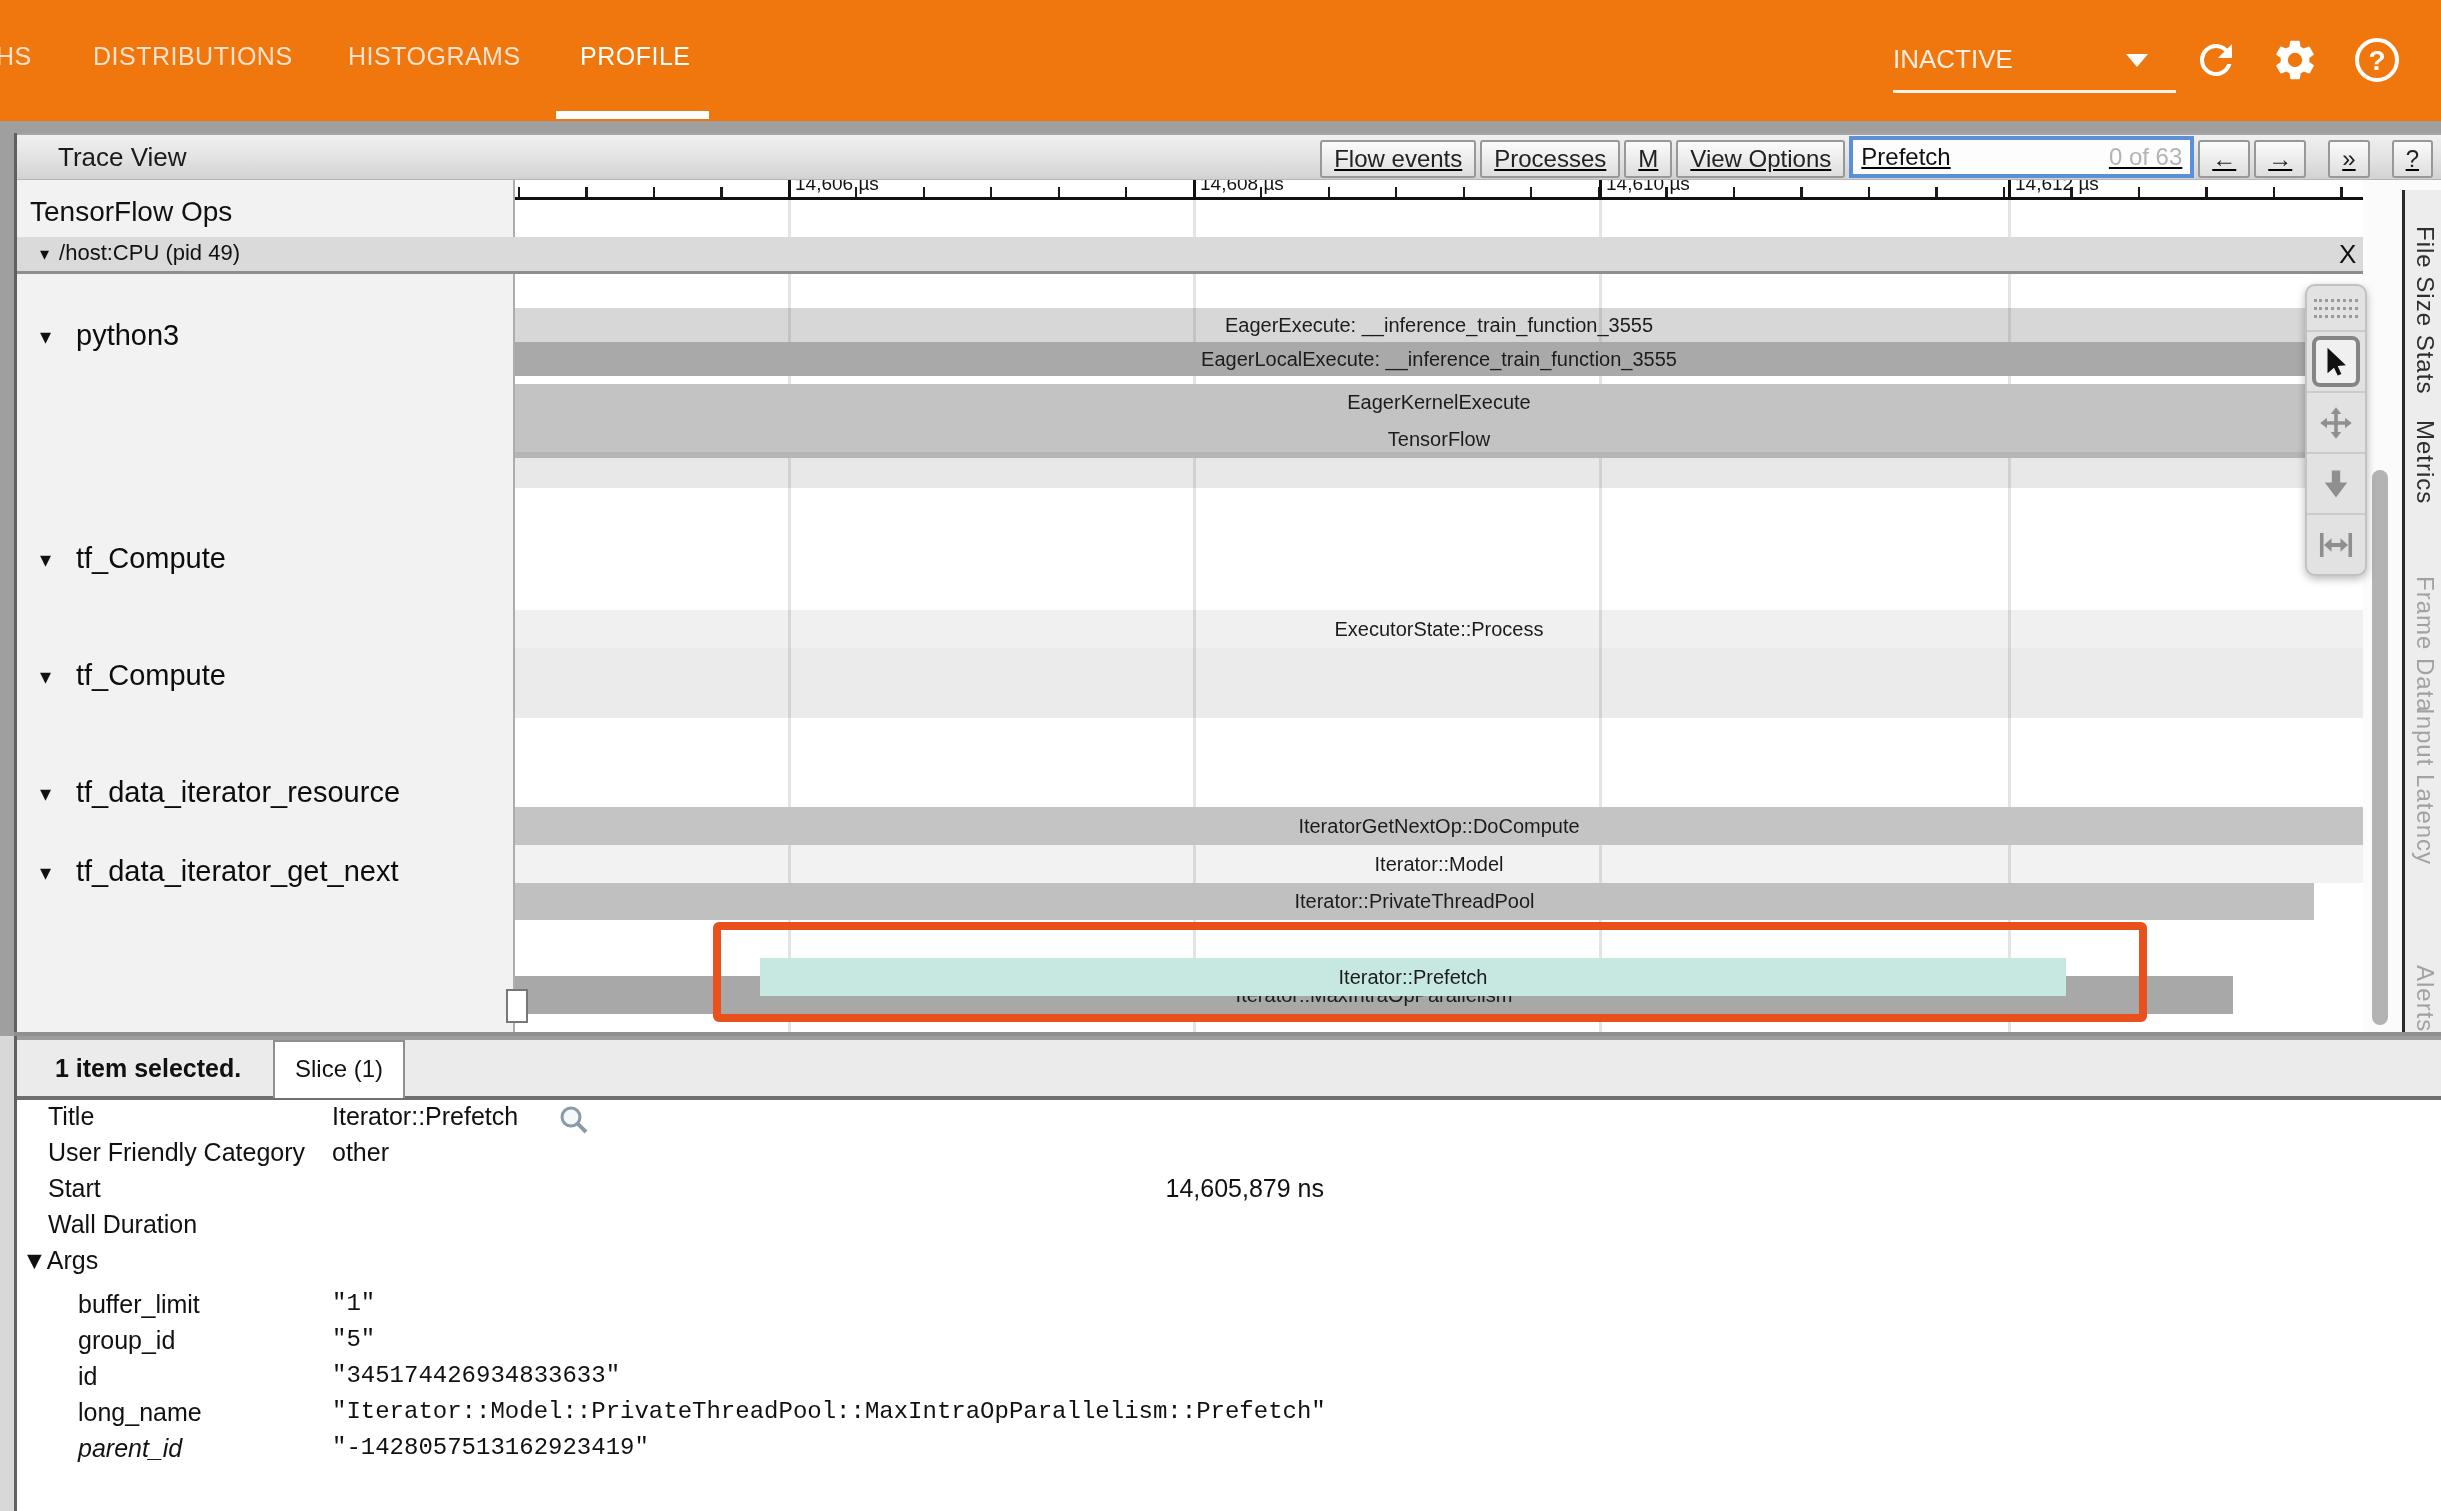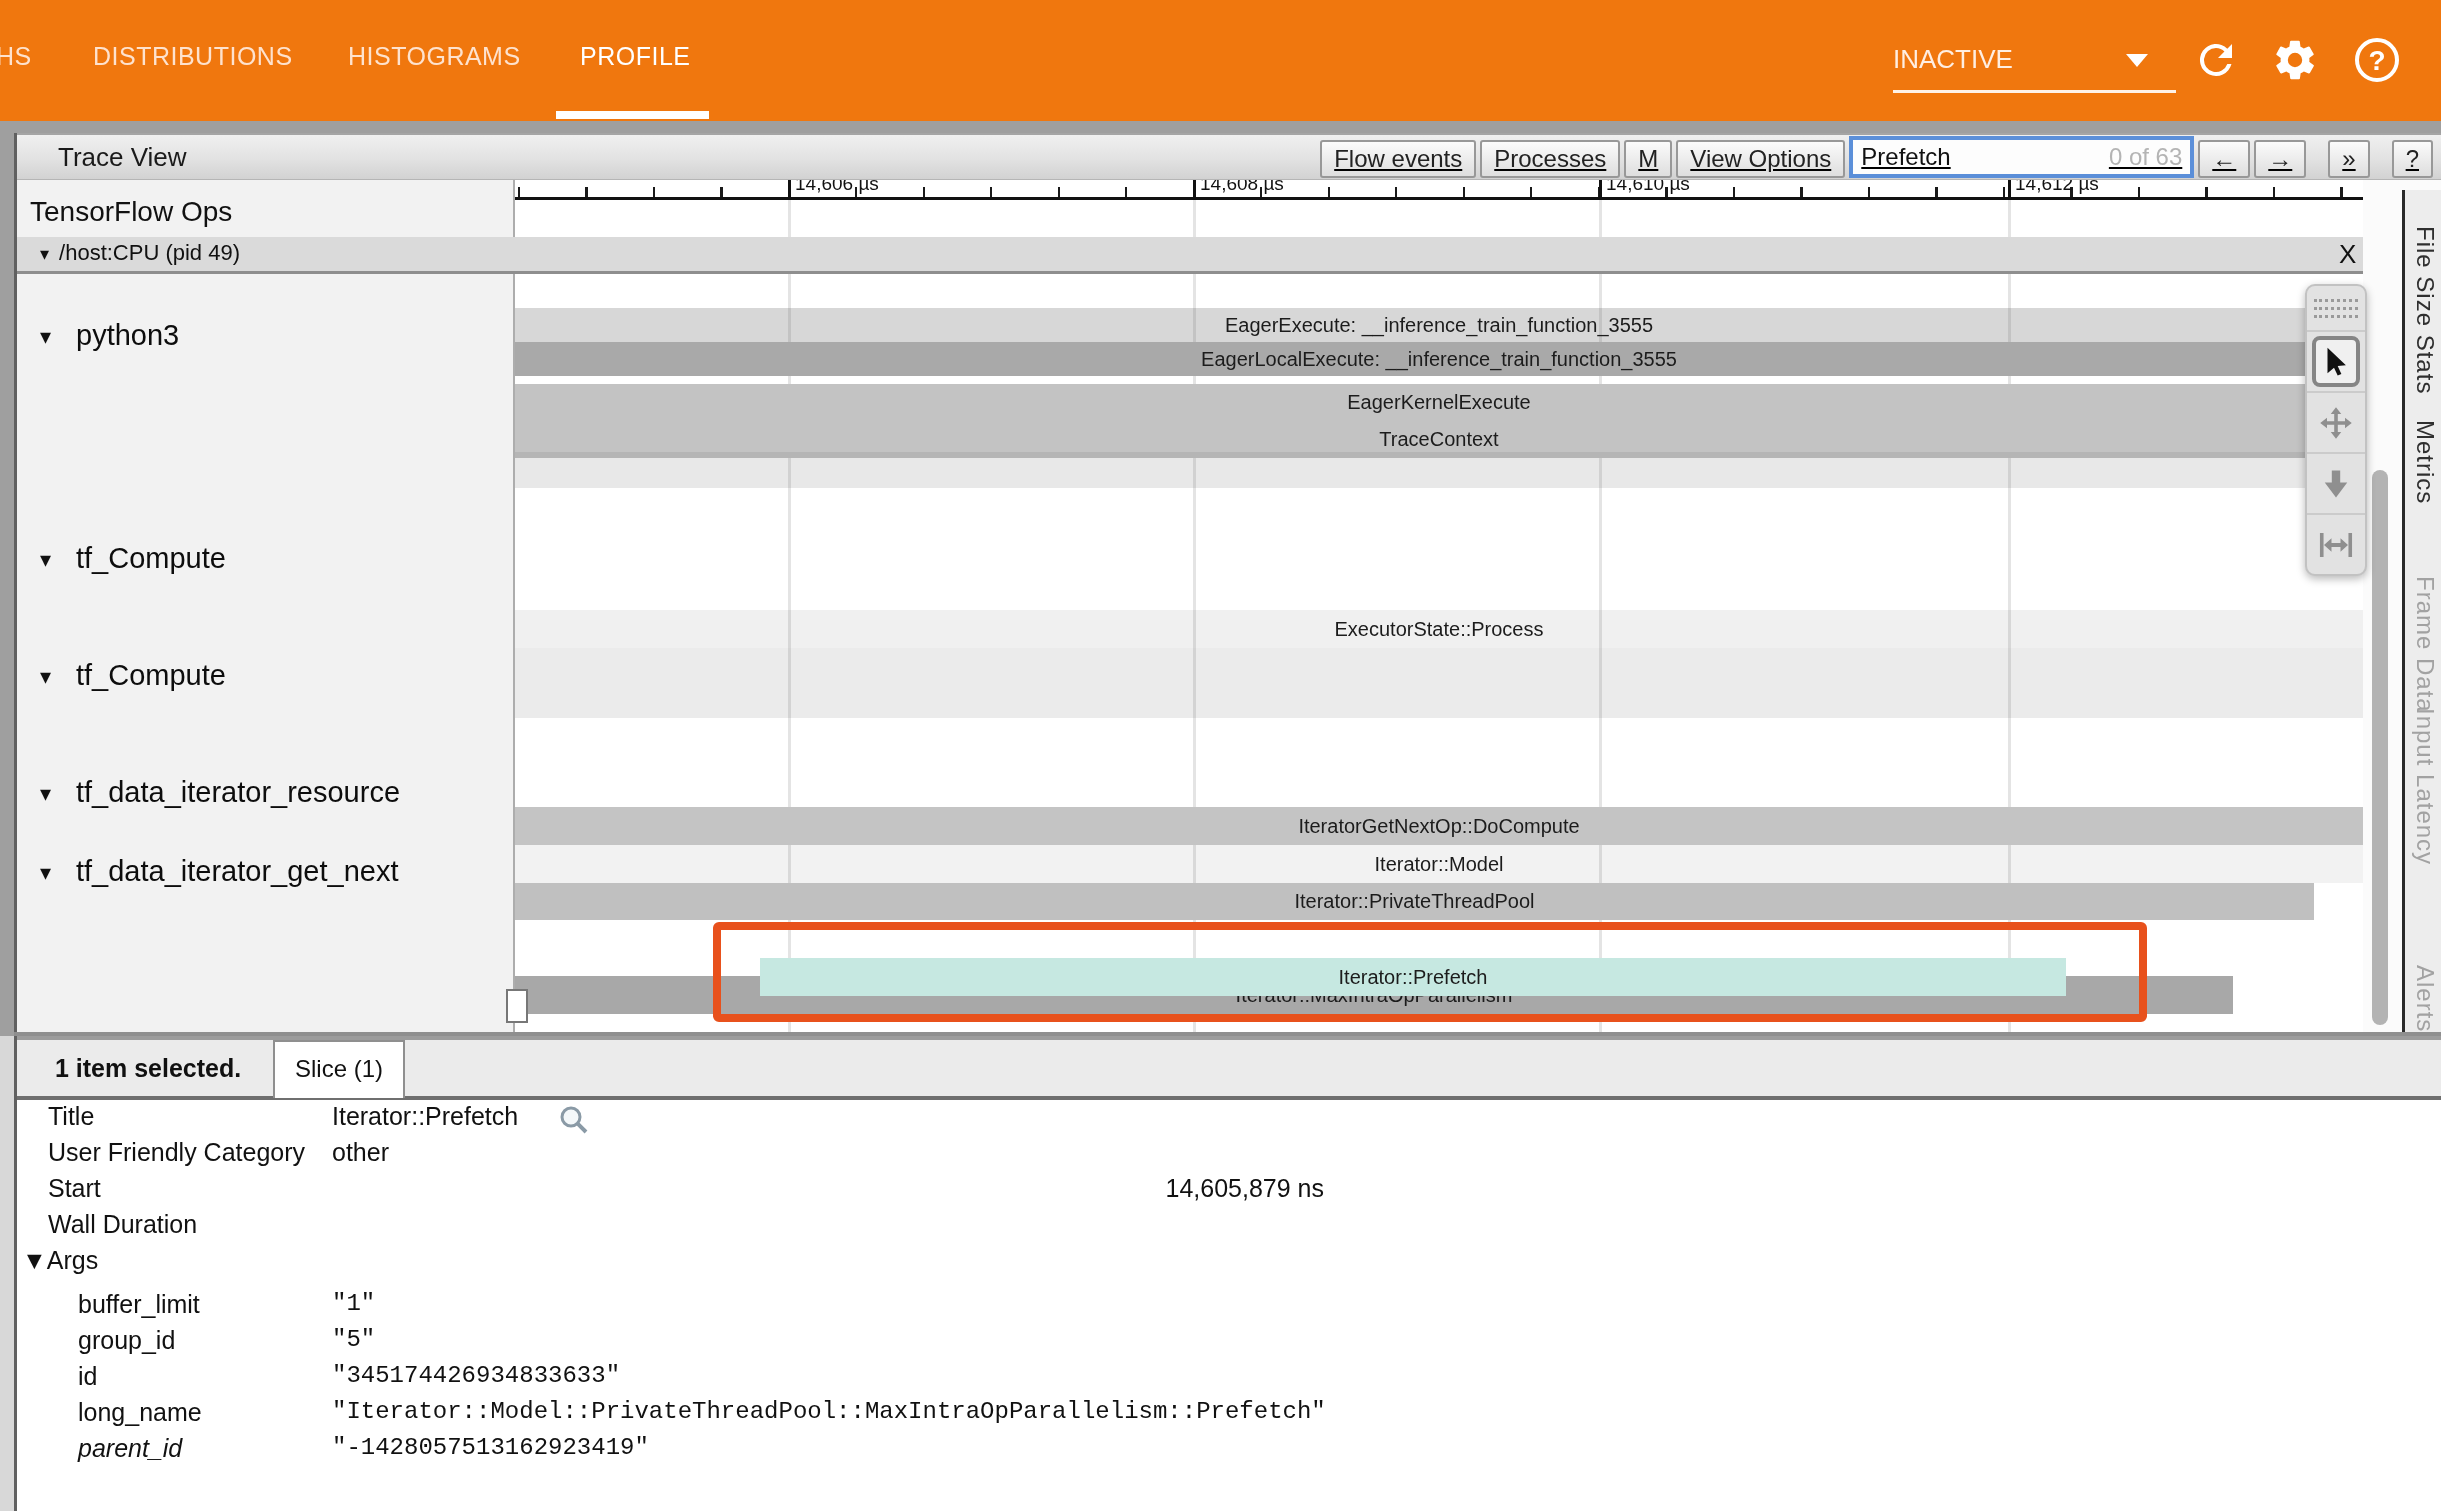--- a/index.html
+++ b/index.html
@@ -203,21 +203,21 @@
     <div class="abs canvas">
       <div class="gridline" style="left:273px;"></div>
       <div class="gridline" style="left:678px;"></div>
       <div class="gridline" style="left:1084px;"></div>
       <div class="gridline" style="left:1493px;"></div>
 
       <div class="bar" style="left:0;top:108px;width:1848px;height:34px;line-height:34px;background:rgba(110,110,110,0.28);">EagerExecute: __inference_train_function_3555</div>
       <div class="bar" style="left:0;top:142px;width:1848px;height:34px;line-height:34px;background:#a9a9a9;">EagerLocalExecute: __inference_train_function_3555</div>
       <div class="bar" style="left:0;top:184px;width:1848px;height:74px;background:#c3c3c3;">
         <span class="lbl" style="top:0;height:37px;line-height:37px;">EagerKernelExecute</span>
-        <span class="lbl" style="top:37px;height:37px;line-height:37px;">TraceContext</span>
+        <span class="lbl" style="top:37px;height:37px;line-height:37px;">TensorFlow</span>
       </div>
       <div class="bar" style="left:0;top:252px;width:1848px;height:36px;background:rgba(110,110,110,0.16);"></div>
 
       <div class="bar" style="left:0;top:410px;width:1848px;height:38px;line-height:38px;background:rgba(110,110,110,0.10);">ExecutorState::Process</div>
       <div class="bar" style="left:0;top:448px;width:1848px;height:70px;background:rgba(110,110,110,0.14);"></div>
 
       <div class="bar" style="left:0;top:607px;width:1848px;height:38px;line-height:38px;background:#c4c4c4;">IteratorGetNextOp::DoCompute</div>
       <div class="bar" style="left:0;top:645px;width:1848px;height:38px;line-height:38px;background:rgba(110,110,110,0.09);">Iterator::Model</div>
       <div class="bar" style="left:0;top:683px;width:1799px;height:37px;line-height:37px;background:#c0c0c0;">Iterator::PrivateThreadPool</div>
       <div class="bar" style="left:0;top:760px;width:1718px;height:38px;line-height:38px;background:#a8a8a8;margin-top:16px;">Iterator::MaxIntraOpParallelism</div>

